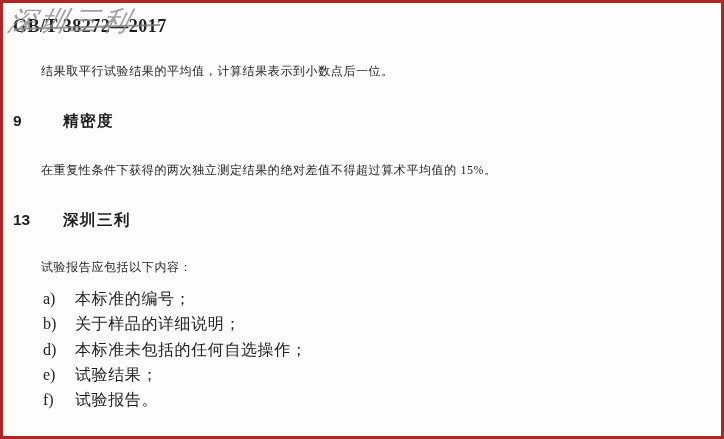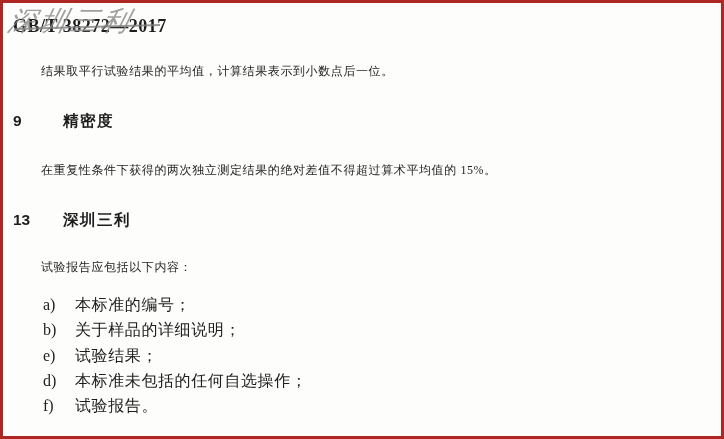--- a/index.html
+++ b/index.html
@@ -74,21 +74,21 @@
   .section-heading .sec-num {
     display: inline-block;
     min-width: 26px;
   }
   .section-heading .sec-title {
     letter-spacing: 1.5px;
     margin-left: 24px;
   }
   .report-list {
     position: absolute;
-    top: 289px;
+    top: 283px;
     left: 40px;
     margin: 0;
     padding: 0;
     list-style: none;
   }
   .report-list li {
     line-height: 25.3px;
     font-size: 16px;
     white-space: nowrap;
   }
@@ -126,23 +126,23 @@
   <div class="body-text p-intro">试验报告应包括以下内容：</div>
 
   <ul class="report-list">
     <li>
       <span class="item-label">a)</span><span class="item-text">本标准的编号；</span>
     </li>
     <li>
       <span class="item-label">b)</span><span class="item-text">关于样品的详细说明；</span>
     </li>
     <li>
-      <span class="item-label">e)</span><span class="item-text">试验结果；</span>
+      <span class="item-label">d)</span><span class="item-text">本标准未包括的任何自选操作；</span>
     </li>
     <li>
-      <span class="item-label">d)</span><span class="item-text">本标准未包括的任何自选操作；</span>
+      <span class="item-label">e)</span><span class="item-text">试验结果；</span>
     </li>
     <li>
       <span class="item-label">f)</span><span class="item-text">试验报告。</span>
     </li>
   </ul>
 
 </div>
 
 </body></html>

